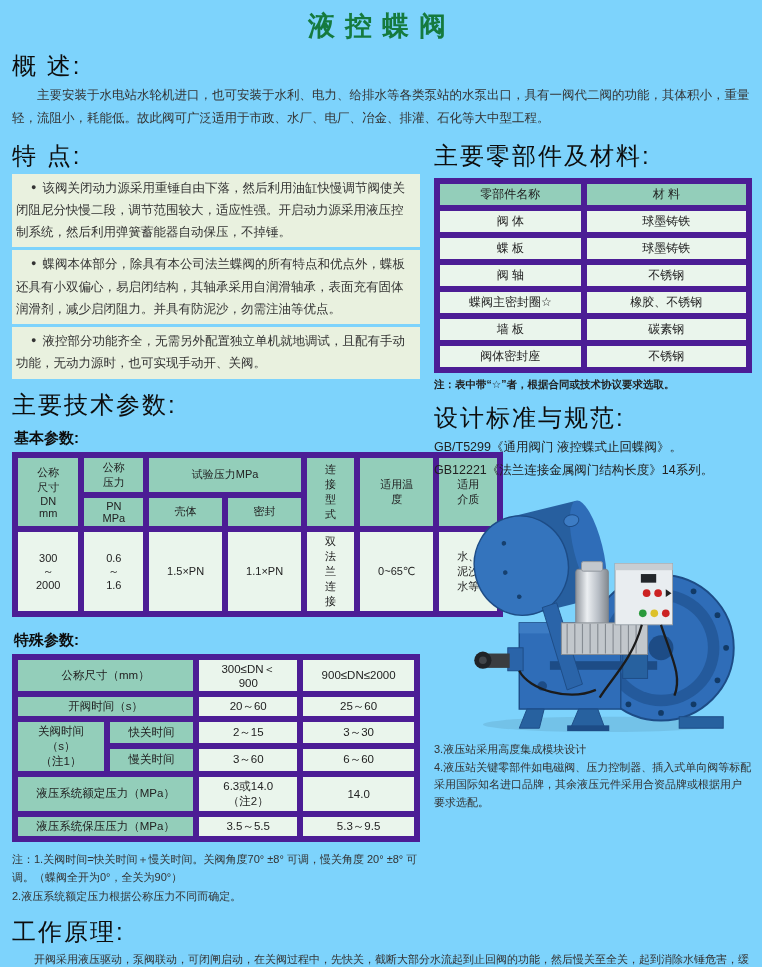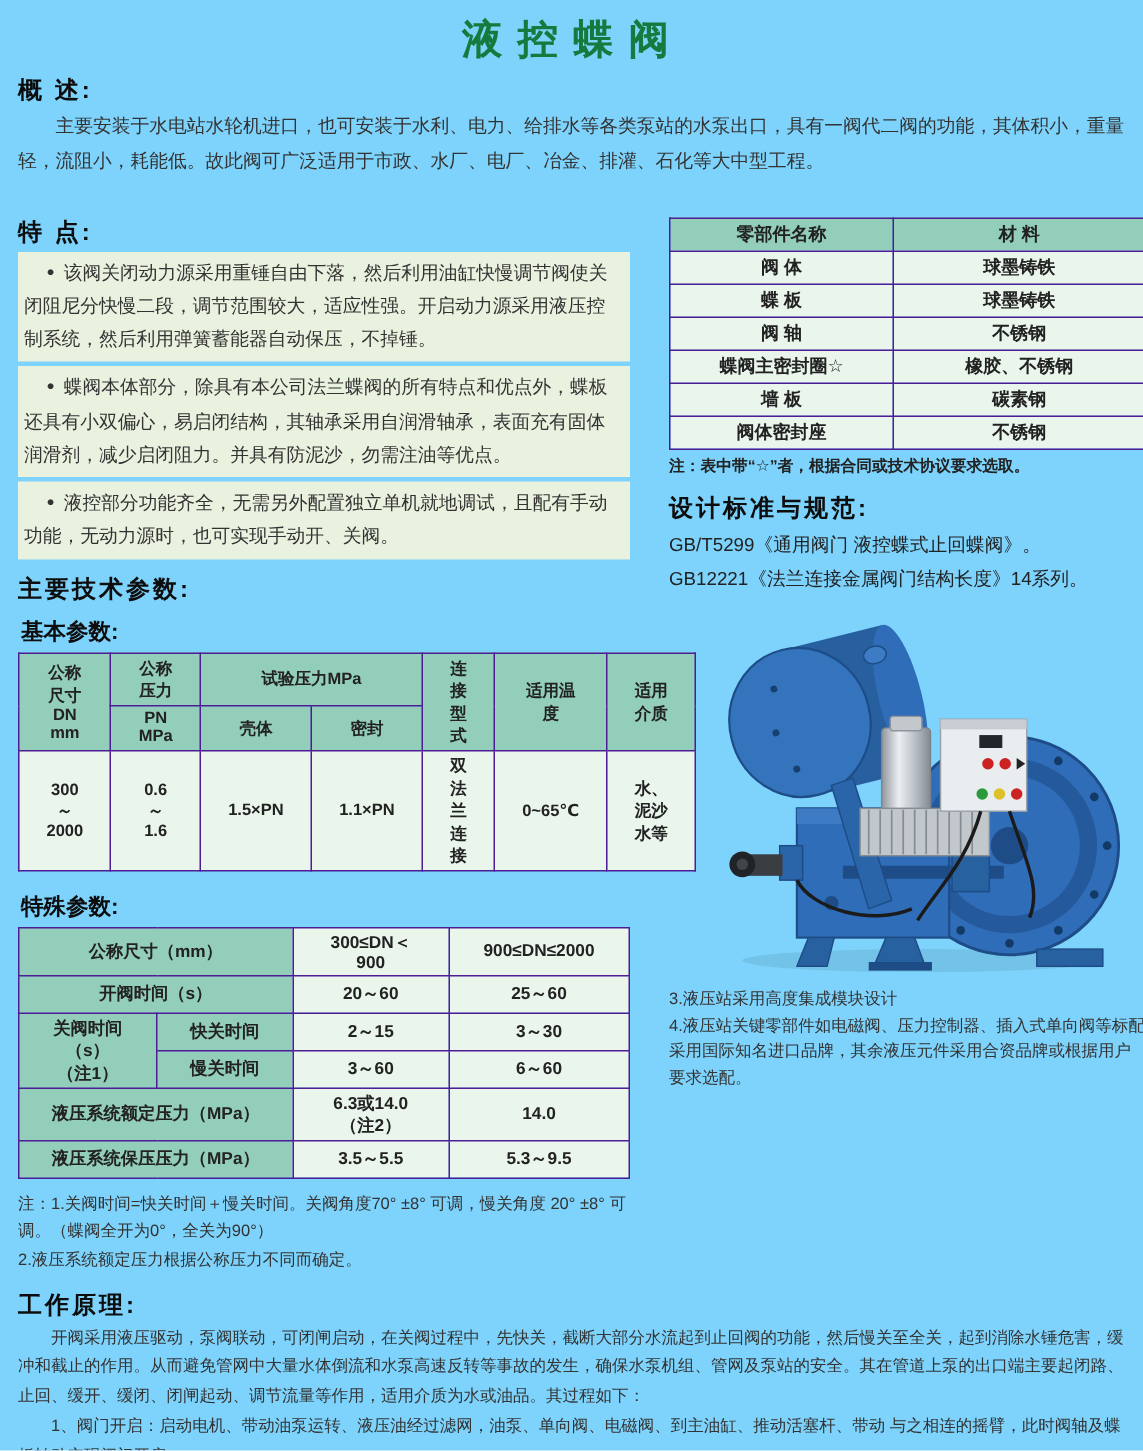--- a/index.html
+++ b/index.html
@@ -2,35 +2,35 @@
 <html><head>
 <meta charset="utf-8">
 <style>
   * { margin:0; padding:0; box-sizing:border-box; }
   html,body { background:#ffffff; }
   body { font-family:"Liberation Sans","DejaVu Sans",sans-serif; color:#2b2b2b; }
   .page { position:relative; width:762px; height:967px; background:#7dd3fc; padding:6px 10px 0 12px; overflow:hidden; }
 
   .page-title { text-align:center; color:#157a3e; font-size:27px; font-weight:bold; letter-spacing:10px; padding-top:2px; }
 
-  h2.sec { font-size:16px; font-weight:bold; color:#0d0d0d; letter-spacing:2px; margin:6px 0 2px 0; }
+  h2.sec { font-size:24px; font-weight:normal; color:#0d0d0d; letter-spacing:2px; margin:6px 0 2px 0; }
   h3.sub { font-size:15px; font-weight:bold; color:#0d0d0d; margin:8px 0 4px 2px; }
 
   .body-text { font-size:12.5px; line-height:1.82; color:#333; }
   .body-text p { text-indent:2em; }
 
-  .columns { display:flex; gap:26px; margin-top:20px; }
+  .columns { display:flex; gap:14px; margin-top:4px; }
   .col-left { width:408px; flex:none; }
   .col-right { width:318px; flex:none; }
 
   .feature-item { background:#e9f1df; font-size:12.5px; line-height:1.78; color:#333; padding:3px 6px 4px 4px; margin-bottom:3px; text-indent:1.2em; }
   .feature-item .bullet { font-size:9px; vertical-align:2px; margin-right:6px; }
 
   table { border-collapse:collapse; font-size:11px; color:#222; text-align:center; }
-  th,td { border:1px solid #4c1d95; padding:2px 18px; font-weight:bold; }
+  th,td { border:6px solid #4c1d95; padding:2px 18px; font-weight:normal; }
   .th-bg { background:#93ceba; }
   .td-bg { background:#eaf5ec; }
 
   .basic-table { width:100%; margin-top:2px; }
   .basic-table th,.basic-table td { height:21px; }
 
   .special-table { width:100%; margin-top:2px; }
   .special-table th,.special-table td { height:25px; font-size:11.5px; }
 
   .parts-table { width:100%; margin-top:6px; }
@@ -142,20 +142,21 @@
       </tbody>
         </table>
 
       <div class="notes">
         <div>注：1.关阀时间=快关时间＋慢关时间。关阀角度70° ±8° 可调，慢关角度 20° ±8° 可调。（蝶阀全开为0°，全关为90°）</div>
         <div>2.液压系统额定压力根据公称压力不同而确定。</div>
       </div>
     </div>
 
     <div class="col-right">
+      <h2 class="sec">主要零部件及材料:</h2>
 
       <table class="parts-table">
         <tbody>
             <tr>
           <th class="th-bg" style="width:47%">零部件名称</th>
           <th class="th-bg">材    料</th>
         </tr>
         <tr>
           <td class="td-bg">阀  体</td>
           <td class="td-bg">球墨铸铁</td>

